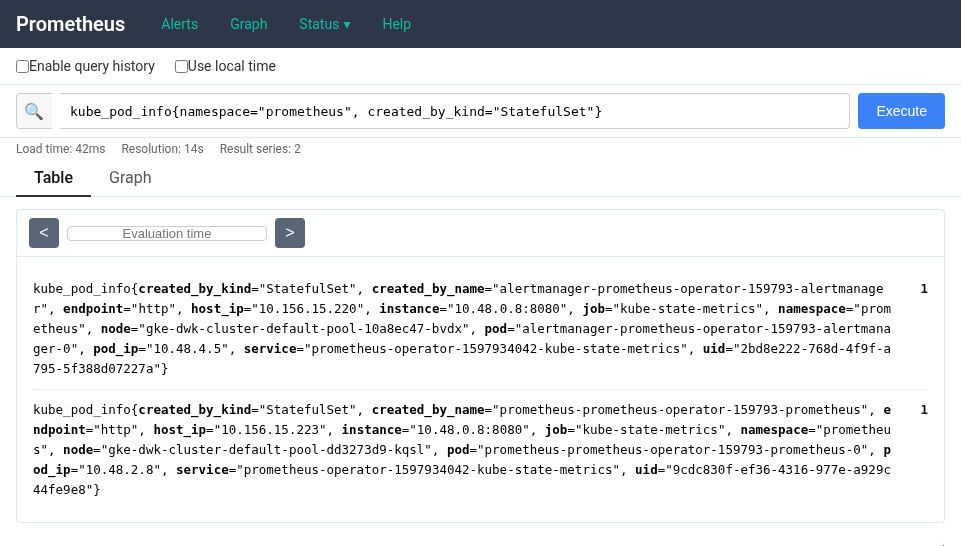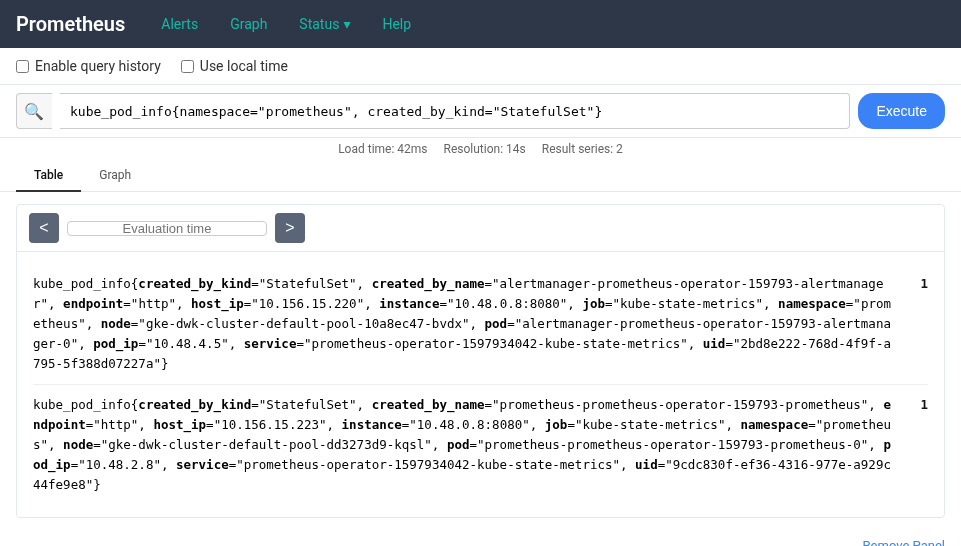--- a/index.html
+++ b/index.html
@@ -36,21 +36,20 @@
     .options-row {
       display: flex;
       align-items: center;
       padding: 10px 16px;
       gap: 20px;
       border-bottom: 1px solid #e2e8f0;
     }
     .checkbox-label {
       display: flex;
       align-items: center;
-      gap: 6px;
       font-size: 14px;
       color: #333;
       cursor: pointer;
     }
 
     
     .query-bar {
       display: flex;
       align-items: center;
       padding: 8px 16px;
@@ -78,50 +77,50 @@
       border-left: none;
       border-radius: 0 4px 4px 0;
       font-size: 13px;
       font-family: "SFMono-Regular", Consolas, monospace;
       outline: none;
     }
     .execute-btn {
       background: #3b82f6;
       color: #fff;
       border: none;
-      border-radius: 15px;
+      border-radius: 4px;
       padding: 0 18px;
       height: 36px;
       font-size: 14px;
       font-weight: 500;
       cursor: pointer;
     }
 
     
     .results-meta {
       display: flex;
-      justify-content: center;
+      justify-content: flex-start;
       align-items: center;
       padding: 4px 16px;
       font-size: 12px;
       color: #666;
       gap: 16px;
     }
 
     
     .tabs-row {
       display: flex;
       align-items: center;
       padding: 0 16px;
       border-bottom: 1px solid #e2e8f0;
     }
     .tab {
       padding: 8px 18px;
       cursor: pointer;
-      font-size: 12px;
+      font-size: 16px;
       color: #555;
       border-bottom: 2px solid transparent;
       margin-bottom: -1px;
     }
     .tab.active {
       border-bottom: 2px solid #333;
       font-weight: 500;
       color: #111;
     }
 

